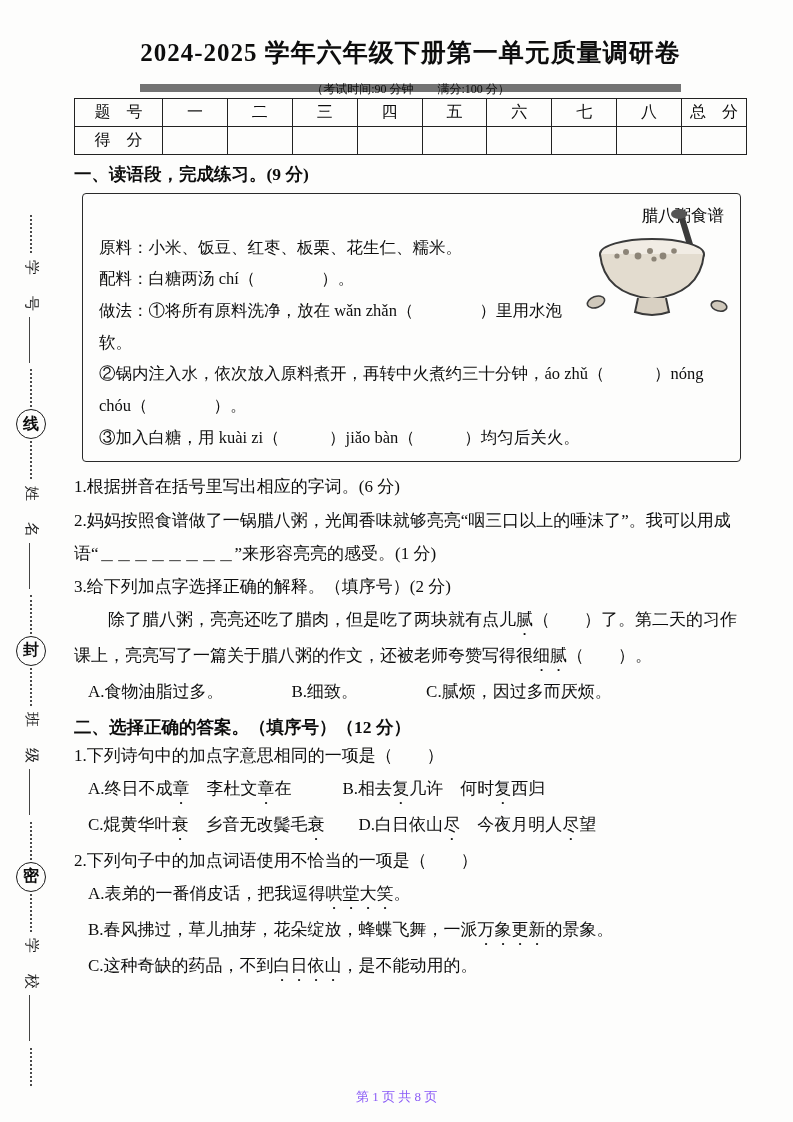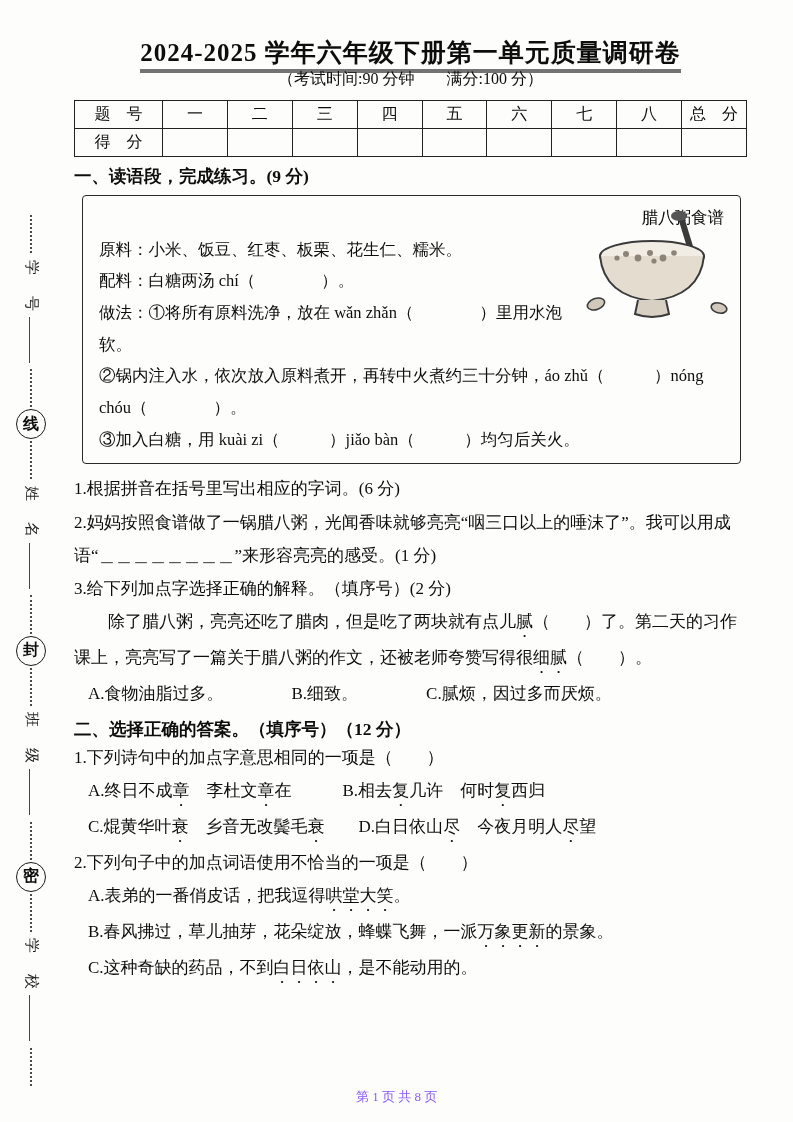--- a/index.html
+++ b/index.html
@@ -22,24 +22,24 @@
   }
   .seal-label::after { content: ""; display: inline-block; width: 46px; border-bottom: 1.5px solid #444; margin-left: 3px; vertical-align: 2px; }
   .seal-circle {
     flex: none; width: 30px; height: 30px; border: 1.5px solid #1a1a1a; border-radius: 50%;
     display: flex; align-items: center; justify-content: center;
     font-size: 16px; font-weight: 700; margin: 2px 0; background: #fdfdfc;
   }
   
   .content { flex: 1 1 auto; padding: 36px 46px 30px 12px; position: relative; }
   .title { text-align: center; font-size: 25px; font-weight: 800; letter-spacing: 1px; }
-  .title span { border-bottom: 4px solid #737373; padding-bottom: 3px; }
+  .title span { border-bottom: 8px solid #737373; padding-bottom: 18px; }
   .subtitle { text-align: center; font-size: 27px; font-weight: 800; margin-top: 12px; letter-spacing: 3px; }
-  .exam-info { text-align: center; font-size: 16px; margin-top: 0; }
-  .score-table { width: 100%; border-collapse: collapse; table-layout: fixed; margin-top: 10px; }
+  .exam-info { text-align: center; font-size: 12px; margin-top: 12px; }
+  .score-table { width: 100%; border-collapse: collapse; table-layout: fixed; margin-top: 0; }
   .score-table td { border: 1.5px solid #222; height: 28px; text-align: center; font-size: 16px; }
   .score-table td.lbl { width: 88px; }
   .sec-heading { font-weight: 800; font-size: 17.5px; margin-top: 7px; }
   .recipe-box {
     border: 1.5px solid #2a2a2a; border-radius: 4px; margin: 7px 6px 8px 8px;
     padding: 6px 16px 8px; font-size: 16.5px; line-height: 1.92; position: relative;
   }
   .recipe-title { text-align: right; font-weight: 400; }
   .r-narrow { margin-right: 138px; }
   .bowl { position: absolute; top: 12px; right: 8px; width: 148px; height: 122px; }

